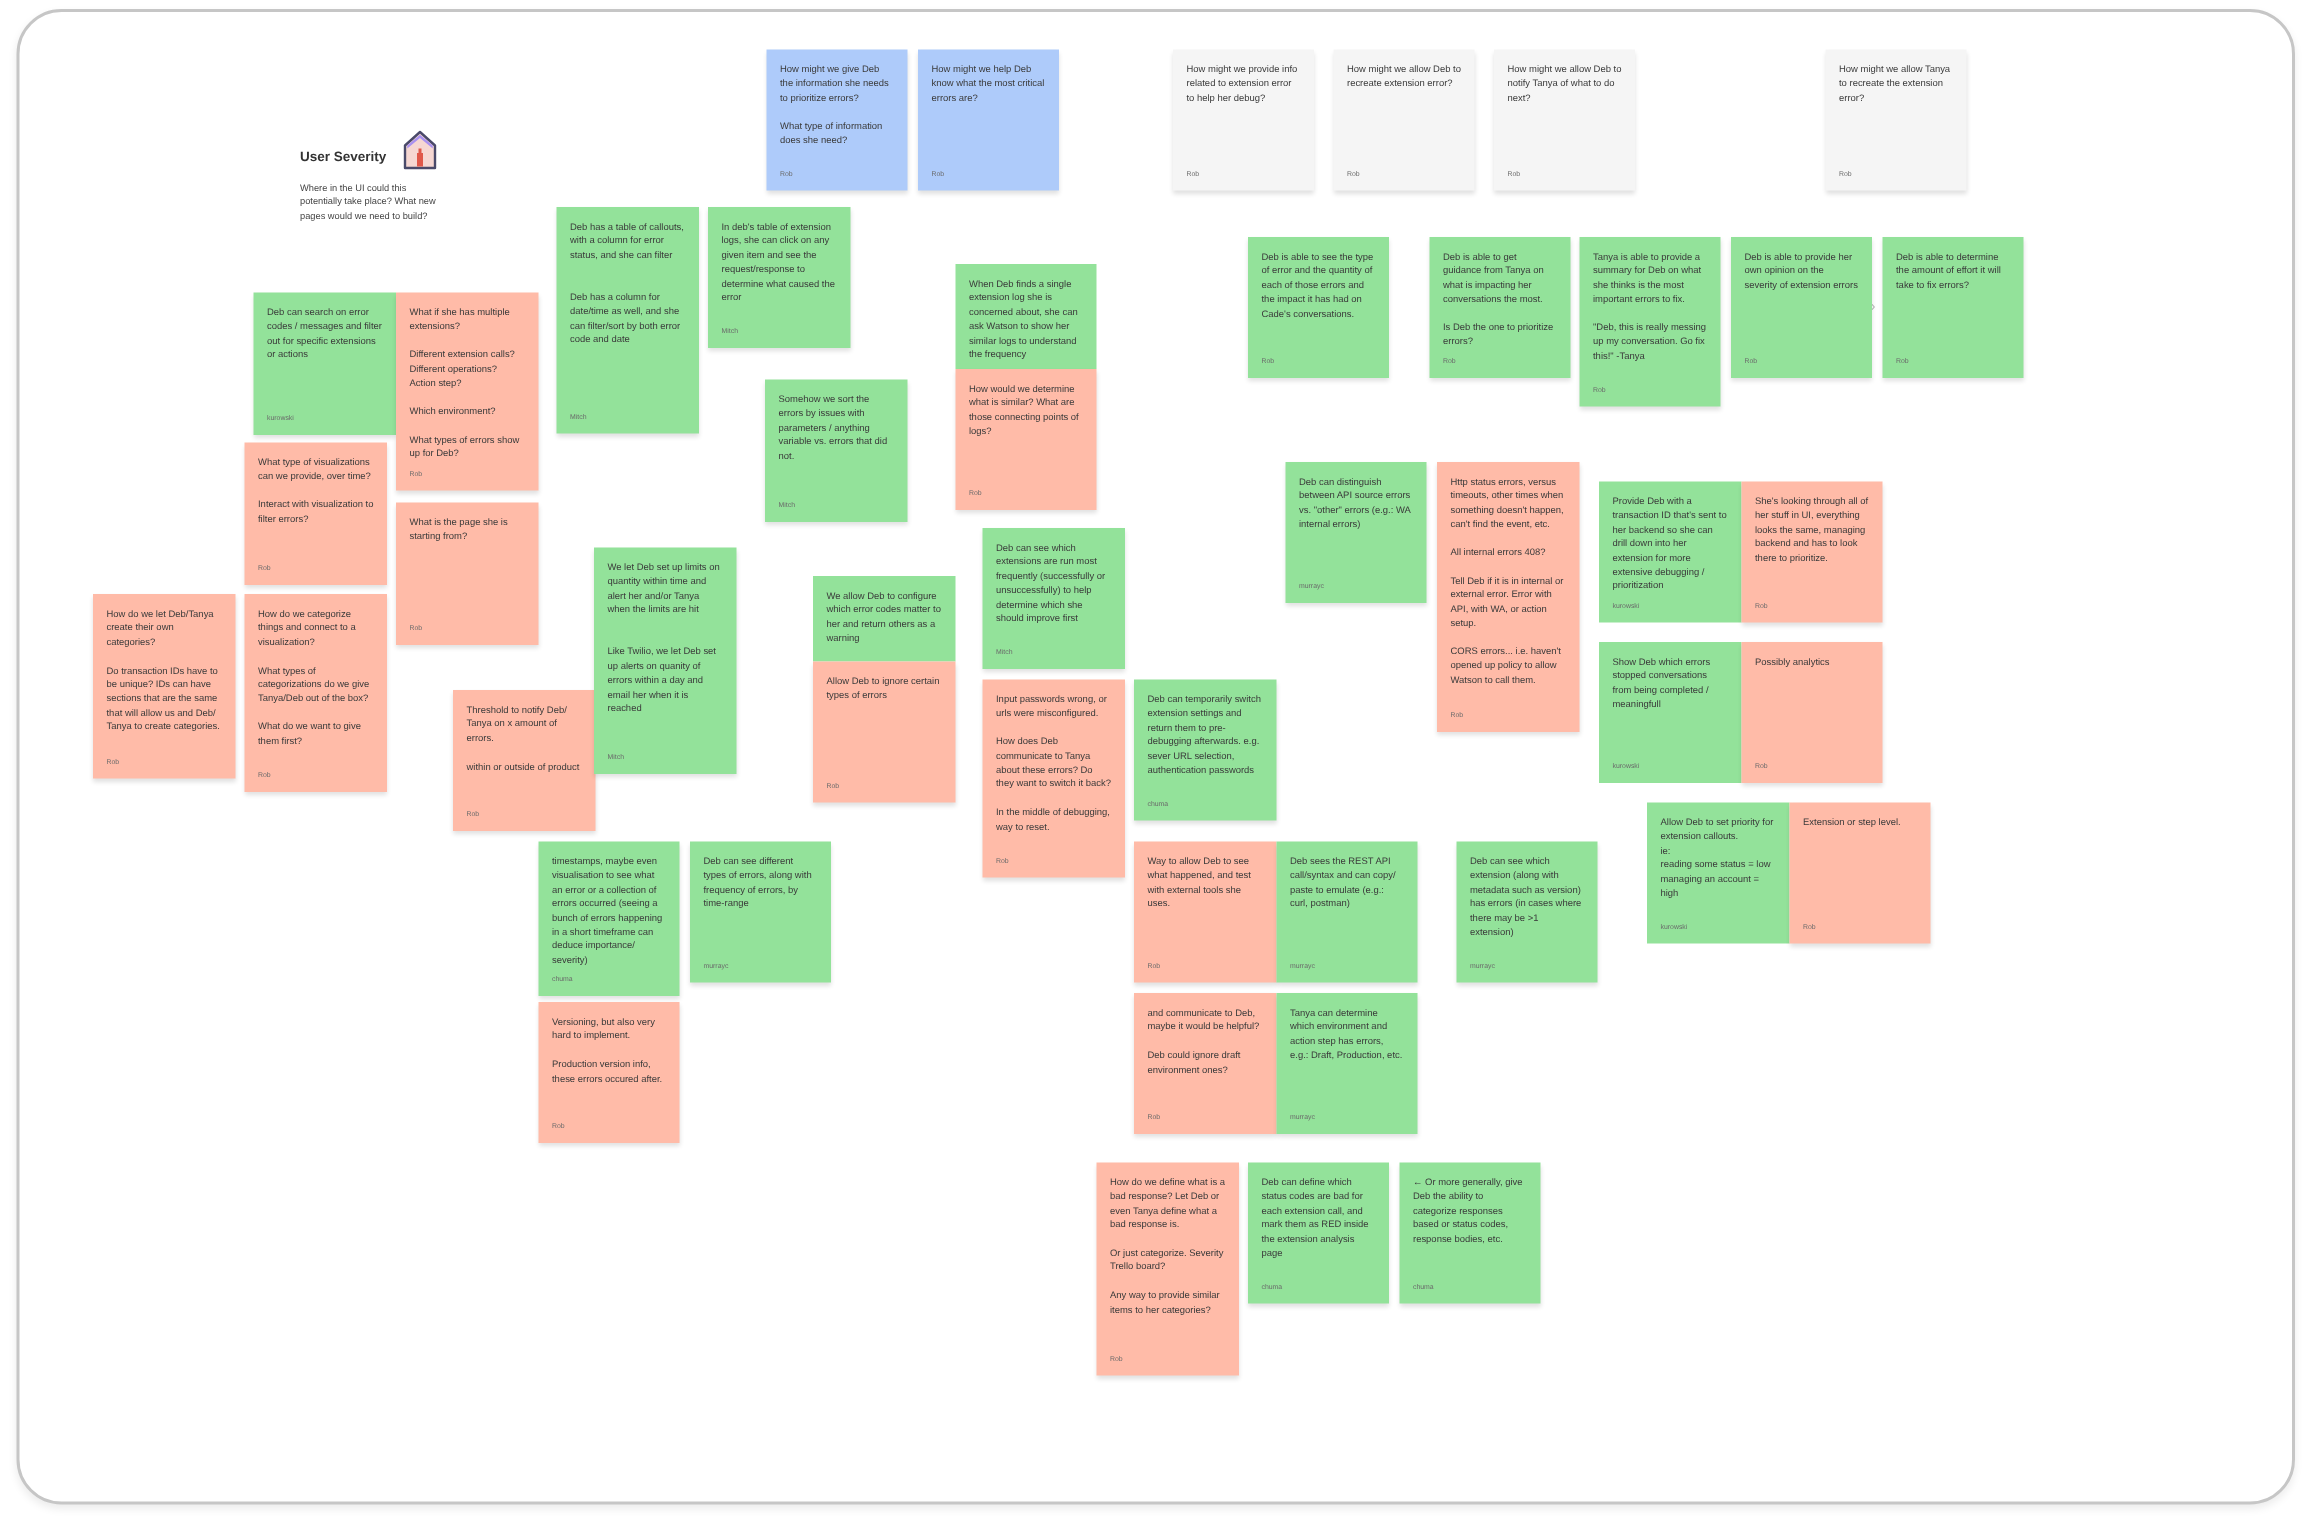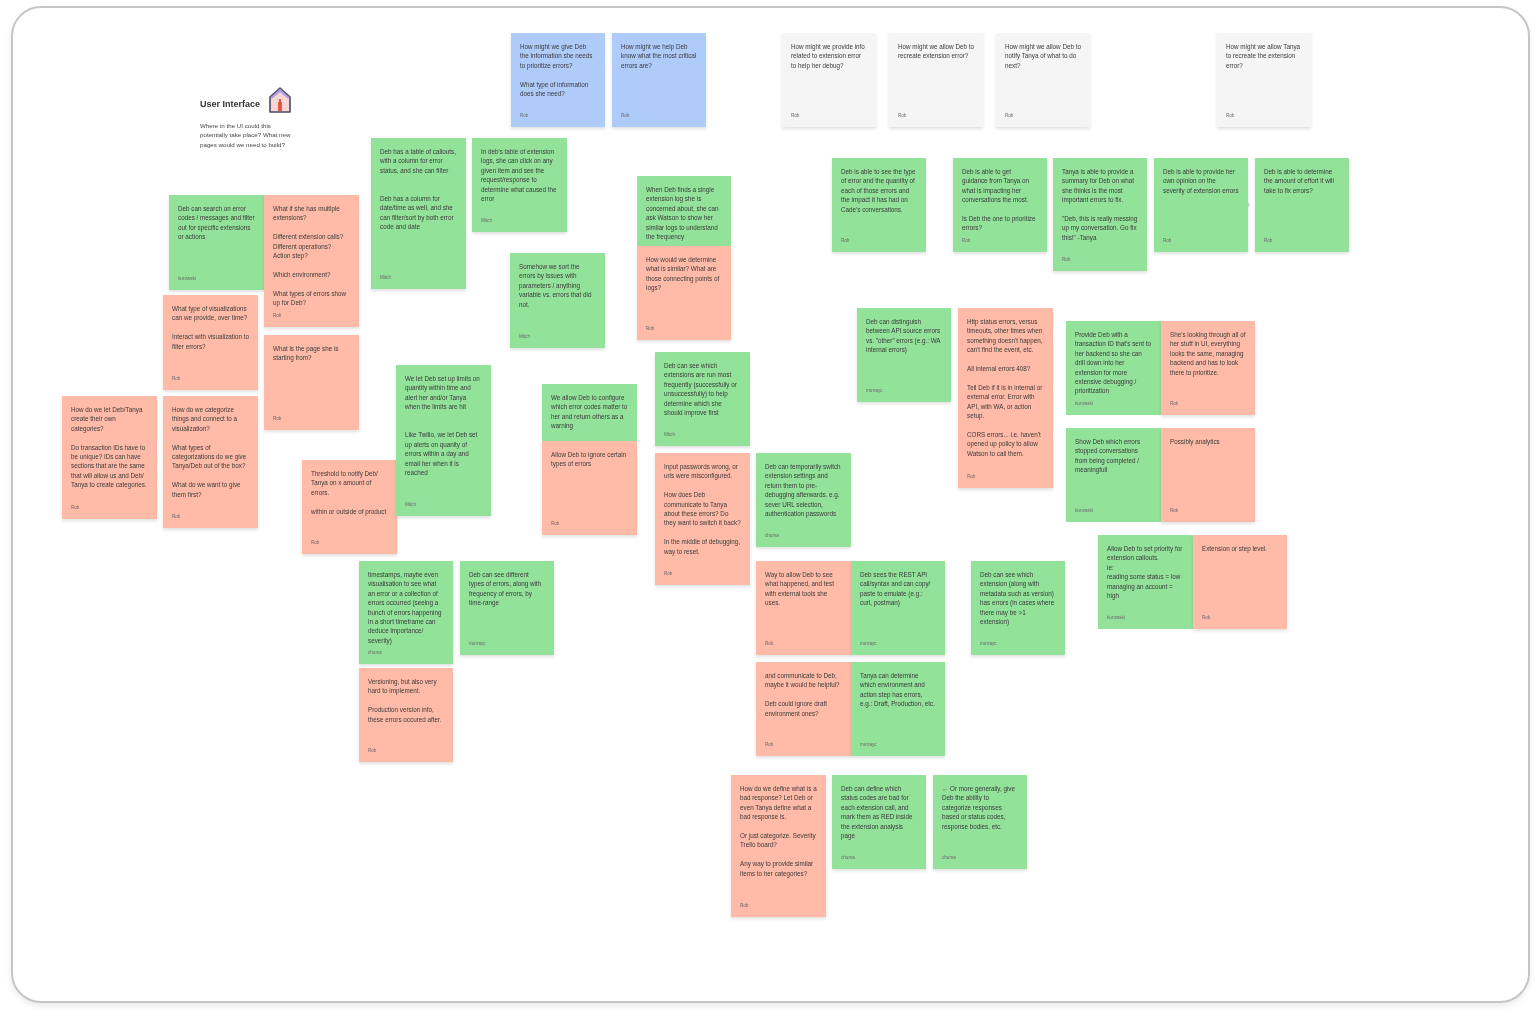--- a/index.html
+++ b/index.html
@@ -20,21 +20,21 @@
   .section-title { position:absolute; left:200px; top:99px; font-size:9px; font-weight:bold; color:#333; }
   .section-desc { position:absolute; left:200px; top:121px; width:100px; font-size:6.2px; line-height:9.4px; color:#444; }
   .house-icon { position:absolute; left:268px; top:86px; width:24px; height:28px; }
   .arrow-icon { position:absolute; left:1247px; top:200px; font-size:10px; color:#bdbdbd; line-height:10px; }
 </style>
 </head>
 <body>
 
 <div class="frame"></div>
 
-<div class="section-title">User Interface</div>
+<div class="section-title">User Severity</div>
 <svg class="house-icon" viewBox="0 0 24 28">
   <path d="M2 11 L12 2 L22 11 L22 26 L2 26 Z" fill="#f6d7d2" stroke="#4a4a6a" stroke-width="1.6" stroke-linejoin="round"></path>
   <path d="M3.5 11 L12 3.8 L20.5 11 L20.5 13 L12 6 L3.5 13 Z" fill="#a991f0"></path>
   <rect x="10" y="16" width="4" height="9" fill="#e0584a"></rect>
   <rect x="11" y="13" width="2" height="3" fill="#e0584a"></rect>
 </svg>
 <div class="section-desc">Where in the UI could this potentially take place? What new pages would we need to build?</div>
 
 <span class="arrow-icon">›</span>
 

